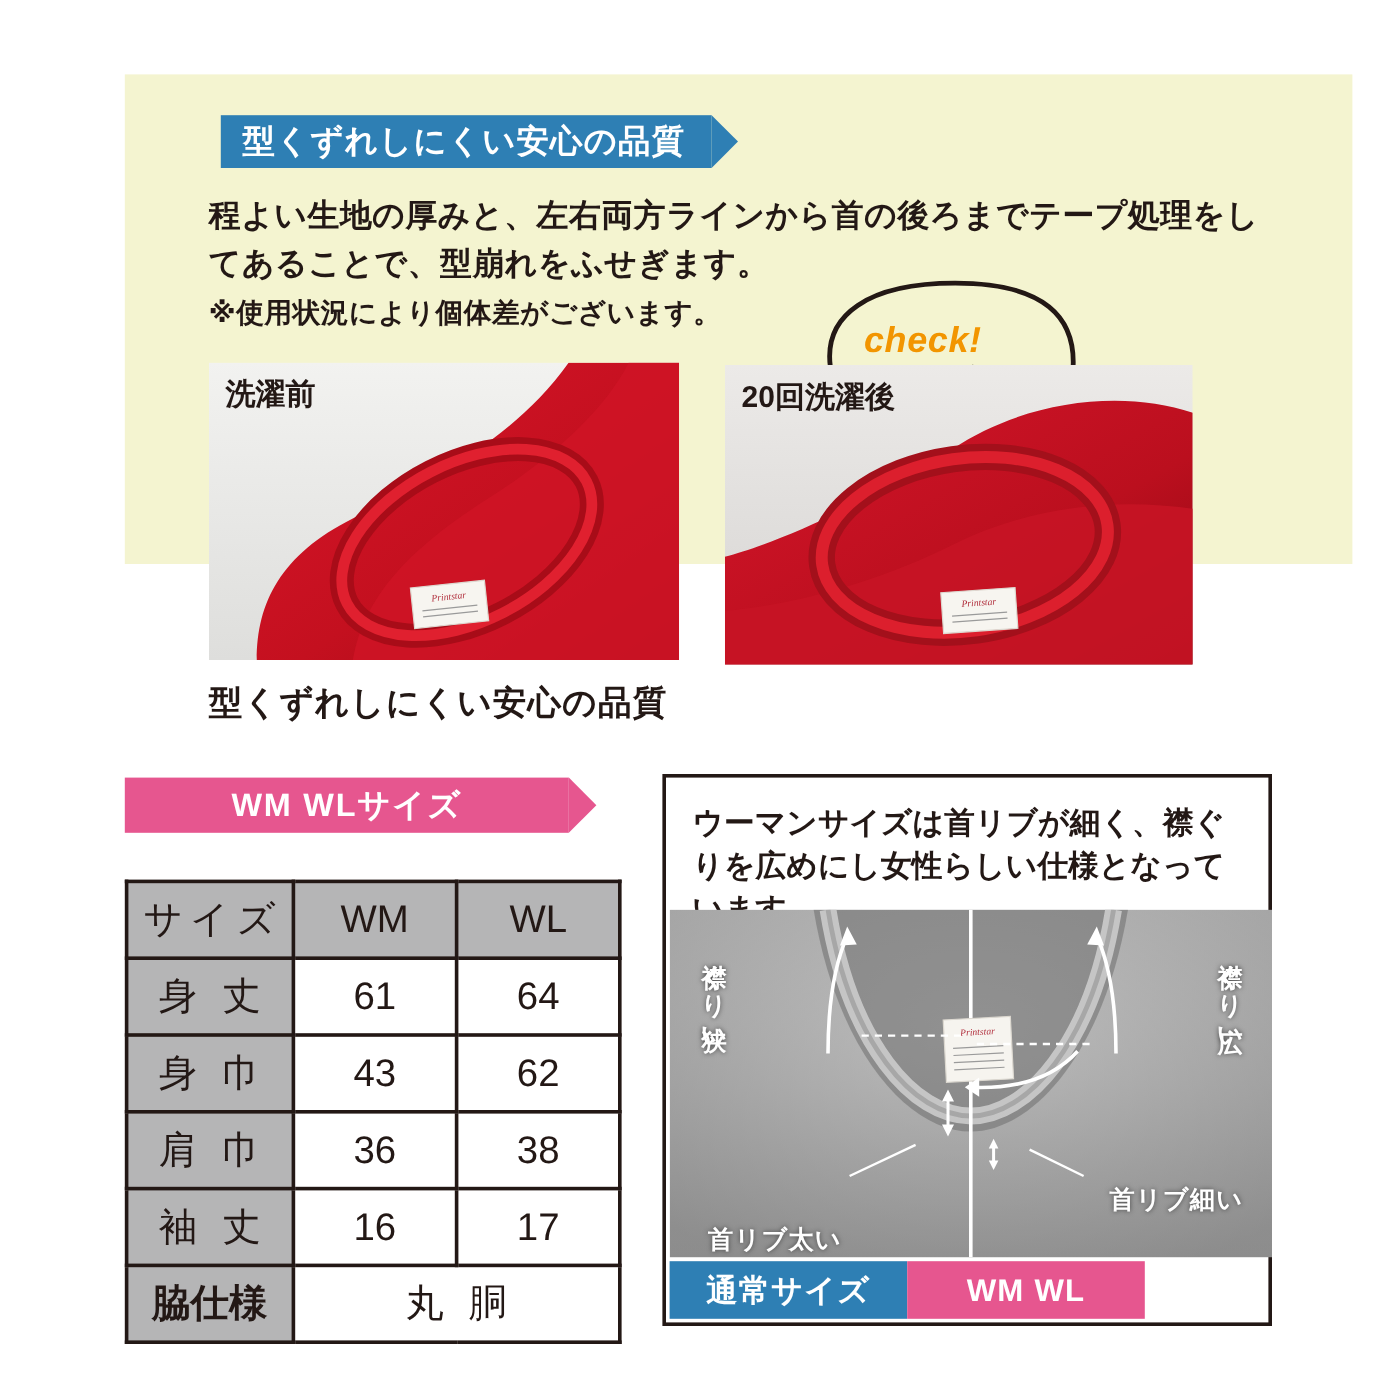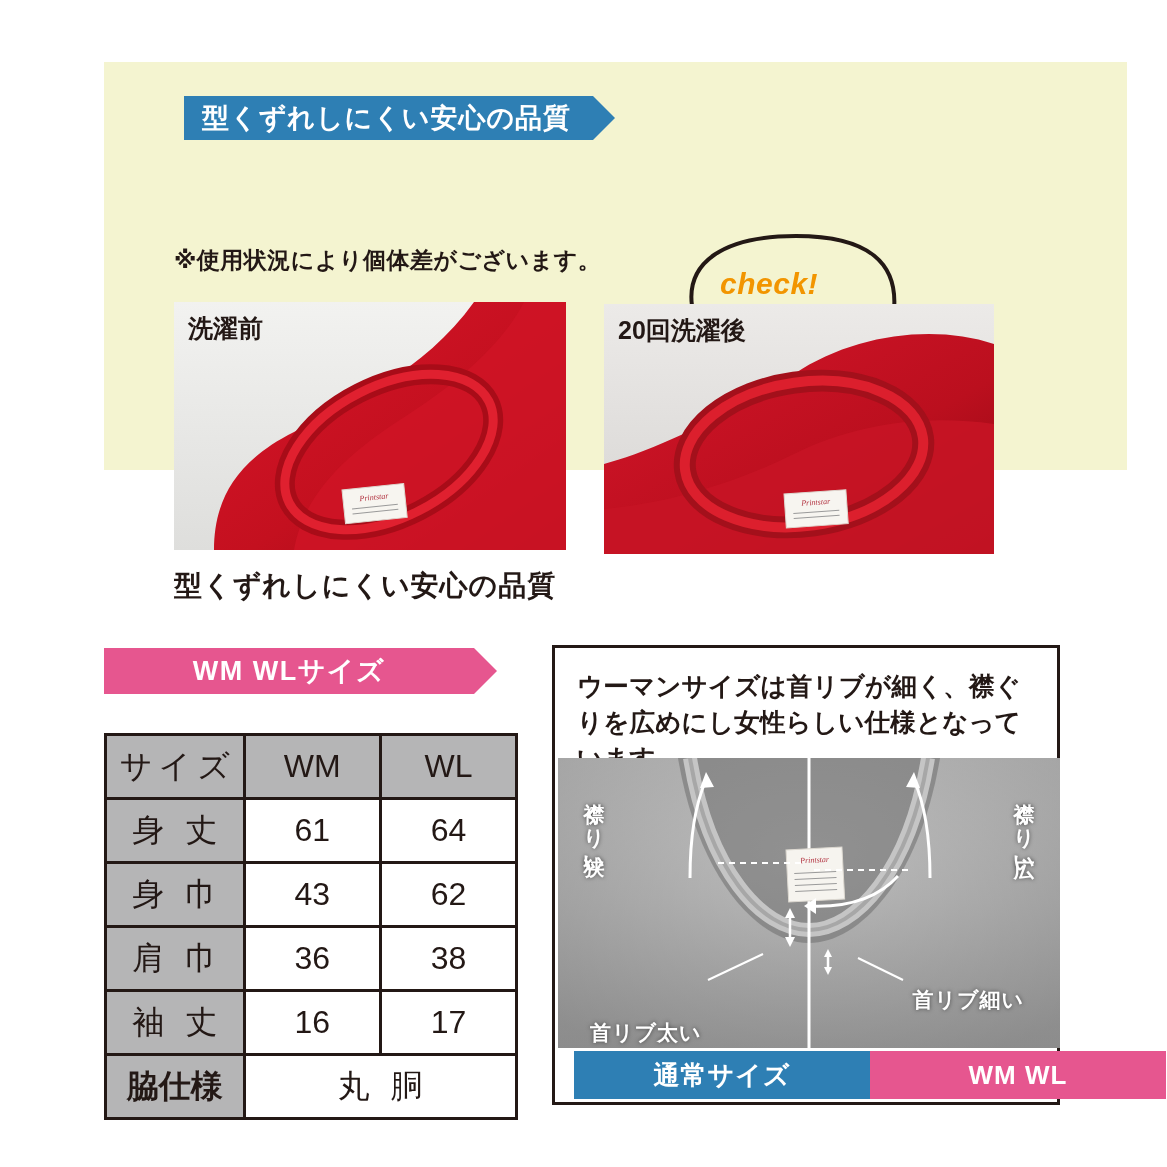--- a/index.html
+++ b/index.html
@@ -213,23 +213,23 @@
   .neck-photo {
     position: absolute;
     left: 3px;
     top: 110px;
     width: 502px;
     height: 290px;
     overflow: hidden;
   }
   .footer-bar {
     position: absolute;
-    left: 19px;
+    left: 3px;
     bottom: 3px;
-    width: 592px;
+    width: 396px;
     height: 48px;
     display: flex;
   }
   .footer-left, .footer-right {
     flex: 1;
     color: #ffffff;
     font-size: 26px;
     font-weight: bold;
     letter-spacing: 1px;
     display: flex;
@@ -258,20 +258,21 @@
     text-shadow: 0 0 4px rgba(0,0,0,.55);
   }
 </style>
 </head>
 <body>
 
 <div class="panel-top">
 
   <div class="ribbon">型くずれしにくい安心の品質</div>
 
+  <div class="body-text">程よい生地の厚みと、左右両方ラインから首の後ろまでテープ処理をしてあることで、型崩れをふせぎます。</div>
   <div class="note-text">※使用状況により個体差がございます。</div>
 
   <div class="check-wrap">
     <svg width="220" height="110" viewBox="0 0 220 110">
       <path d="M8 96 C 2 52, 40 26, 112 26 C 186 26, 214 54, 210 100" fill="none" stroke="#231815" stroke-width="4" stroke-linecap="round"></path>
       <path d="M126 94 L 131 124 L 150 97 Z" fill="#231815"></path>
     </svg>
     <div class="check-text">check!</div>
   </div>
 
@@ -441,20 +442,20 @@
       <polygon points="270,191 266,199 274,199" fill="#ffffff"></polygon>
       <polygon points="270,217 266,209 274,209" fill="#ffffff"></polygon>
 
       <line x1="150" y1="222" x2="205" y2="196" stroke="#ffffff" stroke-width="2"></line>
       <line x1="345" y1="222" x2="300" y2="200" stroke="#ffffff" stroke-width="2"></line>
     </svg>
 
     <div class="vlabel" style="left:22px; top:28px;">襟ぐり狭い</div>
     <div class="vlabel" style="right:22px; top:28px;">襟ぐり広い</div>
     <div class="hlabel" style="left:32px; top:228px;margin-top:33px;">首リブ太い</div>
-    <div class="hlabel" style="right:36px; top:228px;">首リブ細い</div>
+    <div class="hlabel" style="right:24px; top:228px;">首リブ細い</div>
   </div>
 
   <div class="footer-bar">
     <div class="footer-left">通常サイズ</div>
     <div class="footer-right">WM WL</div>
   </div>
 </div>
 
 </body></html>

